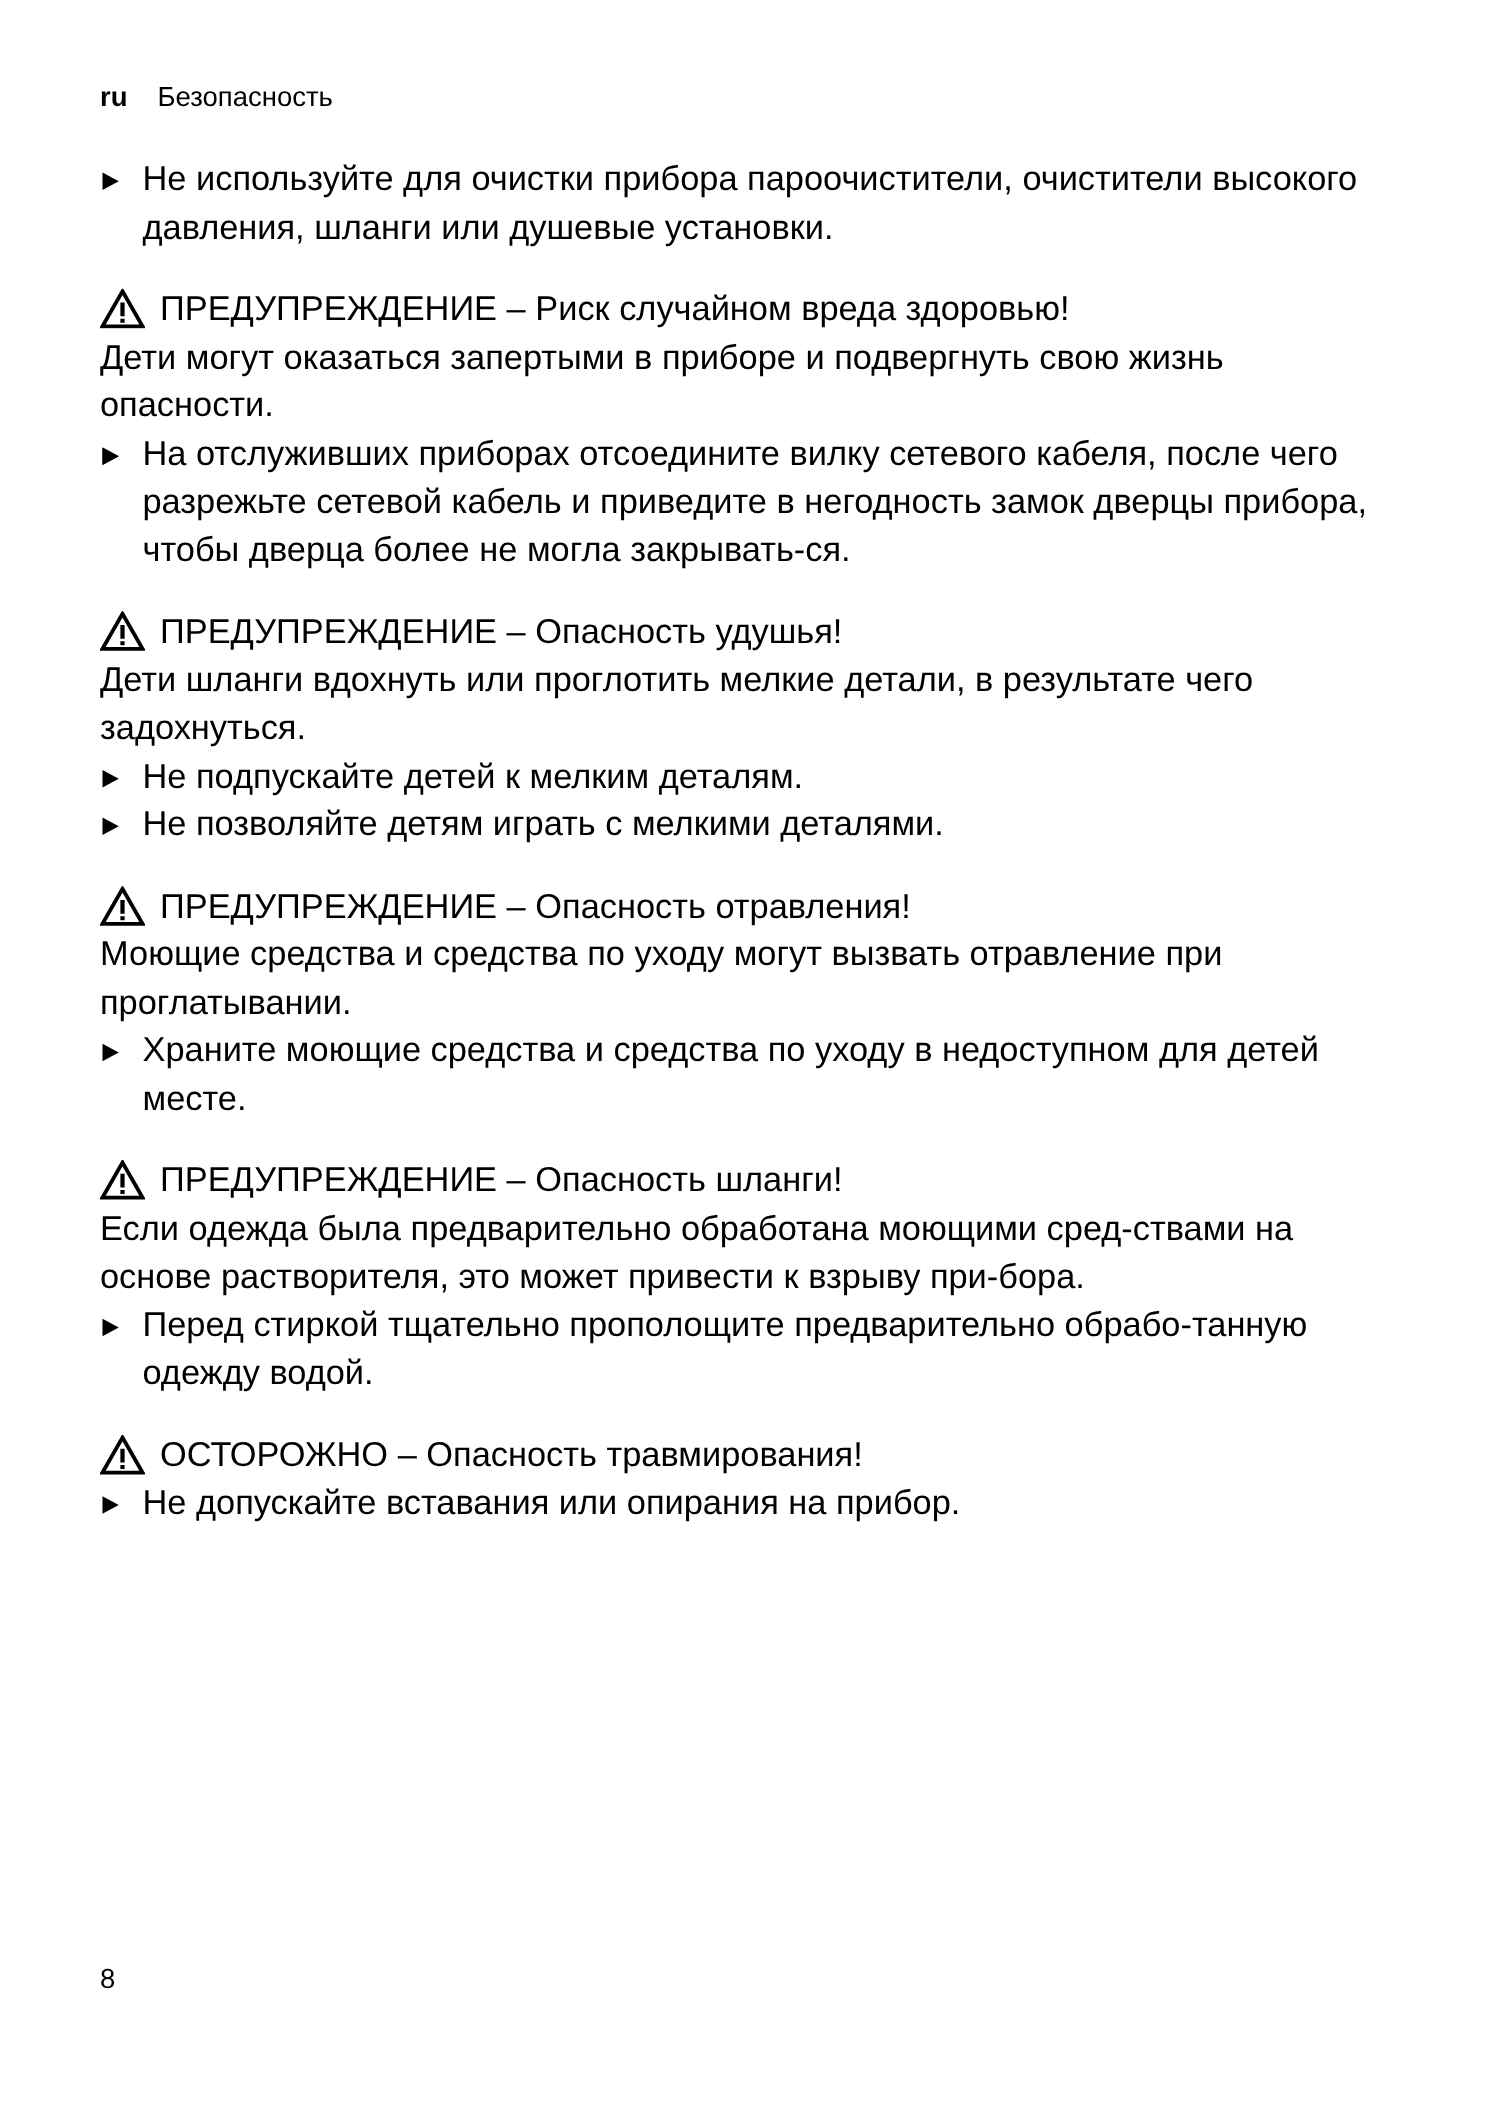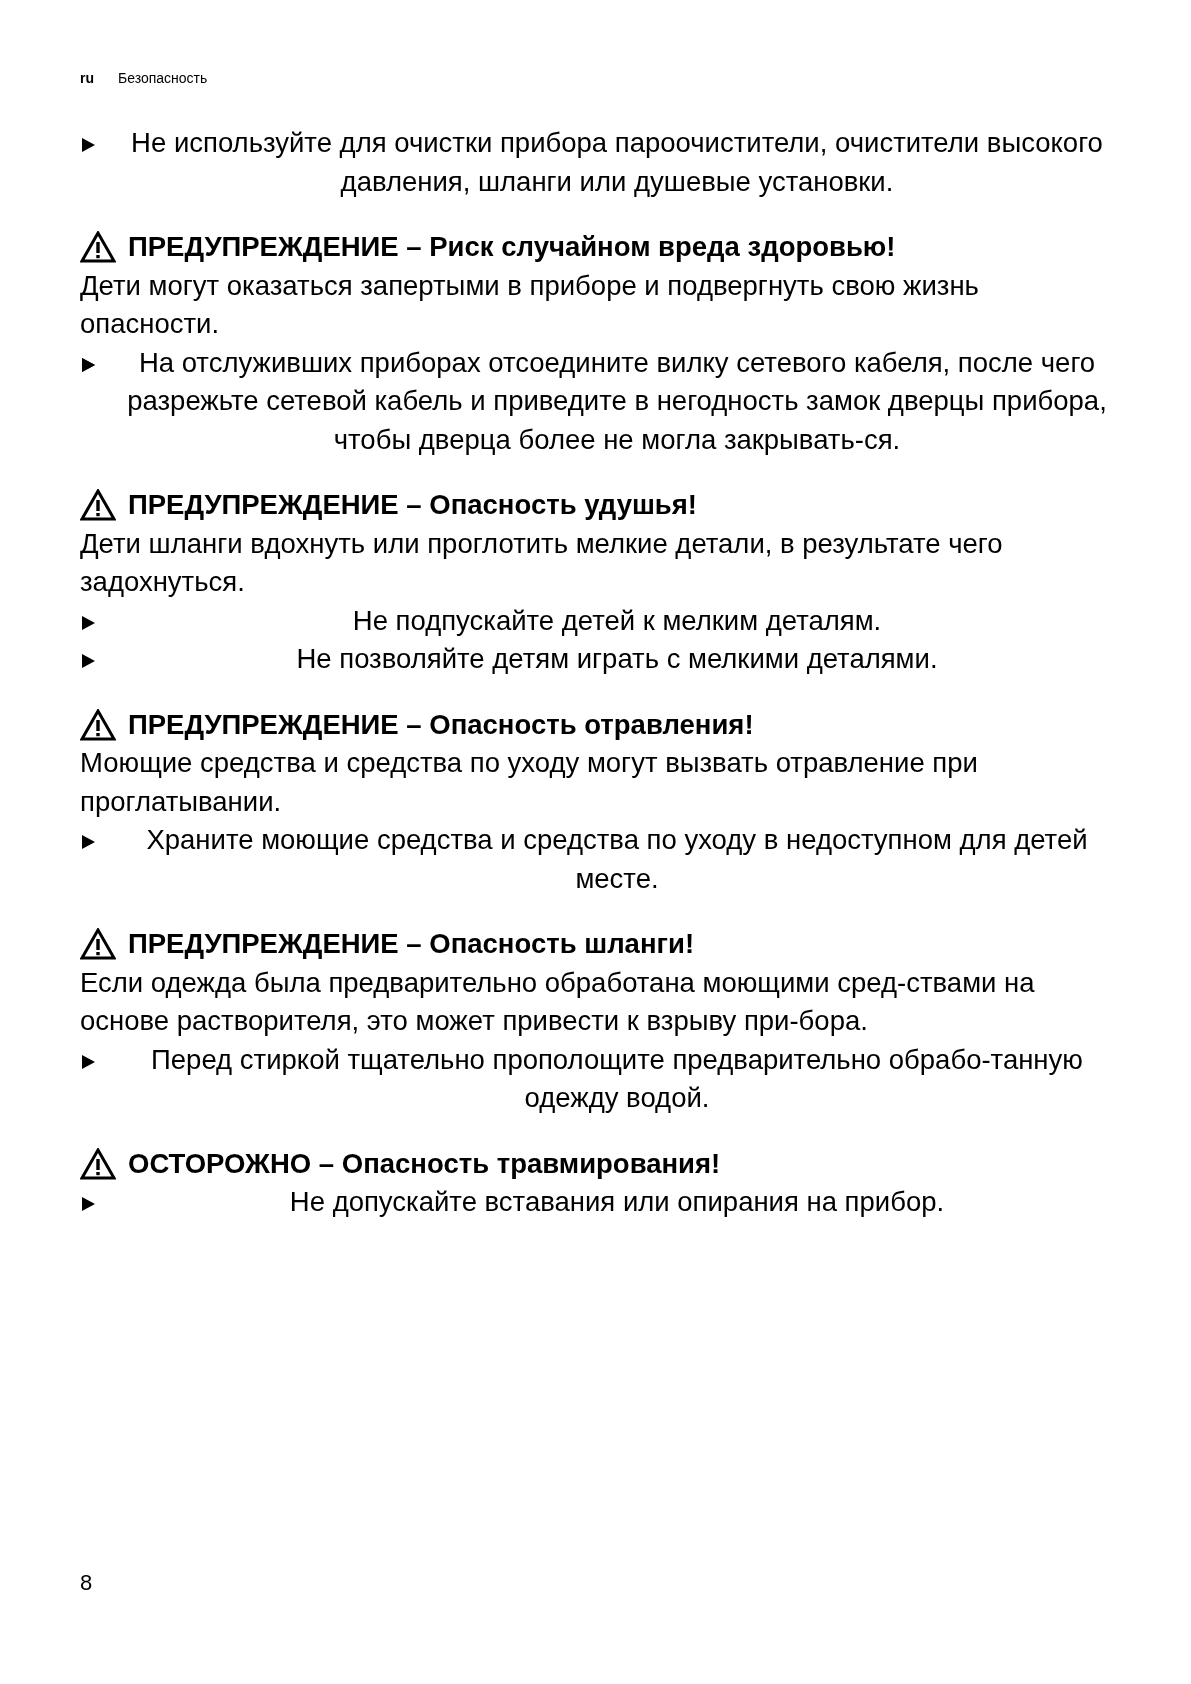--- a/index.html
+++ b/index.html
@@ -12,57 +12,56 @@
       height: 1684px;
       position: relative;
       overflow: hidden;
       font-family: "Liberation Sans", "DejaVu Sans", sans-serif;
       color: #000000;
     }
     .header {
       position: absolute;
       left: 80px;
       top: 66px;
-      font-size: 14px;
+      font-size: 22px;
       line-height: 24px;
       display: flex;
       align-items: baseline;
     }
     .header .lang {
       font-weight: bold;
       margin-right: 24px;
     }
     .content {
       position: absolute;
       left: 80px;
       top: 124px;
       width: 1040px;
       font-size: 27.5px;
       line-height: 38.5px;
     }
     .bullet {
       position: relative;
       padding-left: 34px;
-      text-align: center;
     }
     .bullet .marker {
       position: absolute;
       left: 2px;
       top: 14px;
       width: 0;
       height: 0;
       border-top: 7px solid transparent;
       border-bottom: 7px solid transparent;
       border-left: 13px solid #000;
     }
     .section {
       margin-top: 27px;
     }
     .heading {
-      font-weight: bold;
+      font-weight: normal;
       display: flex;
       align-items: center;
       height: 38.5px;
     }
     .heading .warn-icon {
       width: 36px;
       height: 32px;
       margin-right: 12px;
       flex: none;
     }

